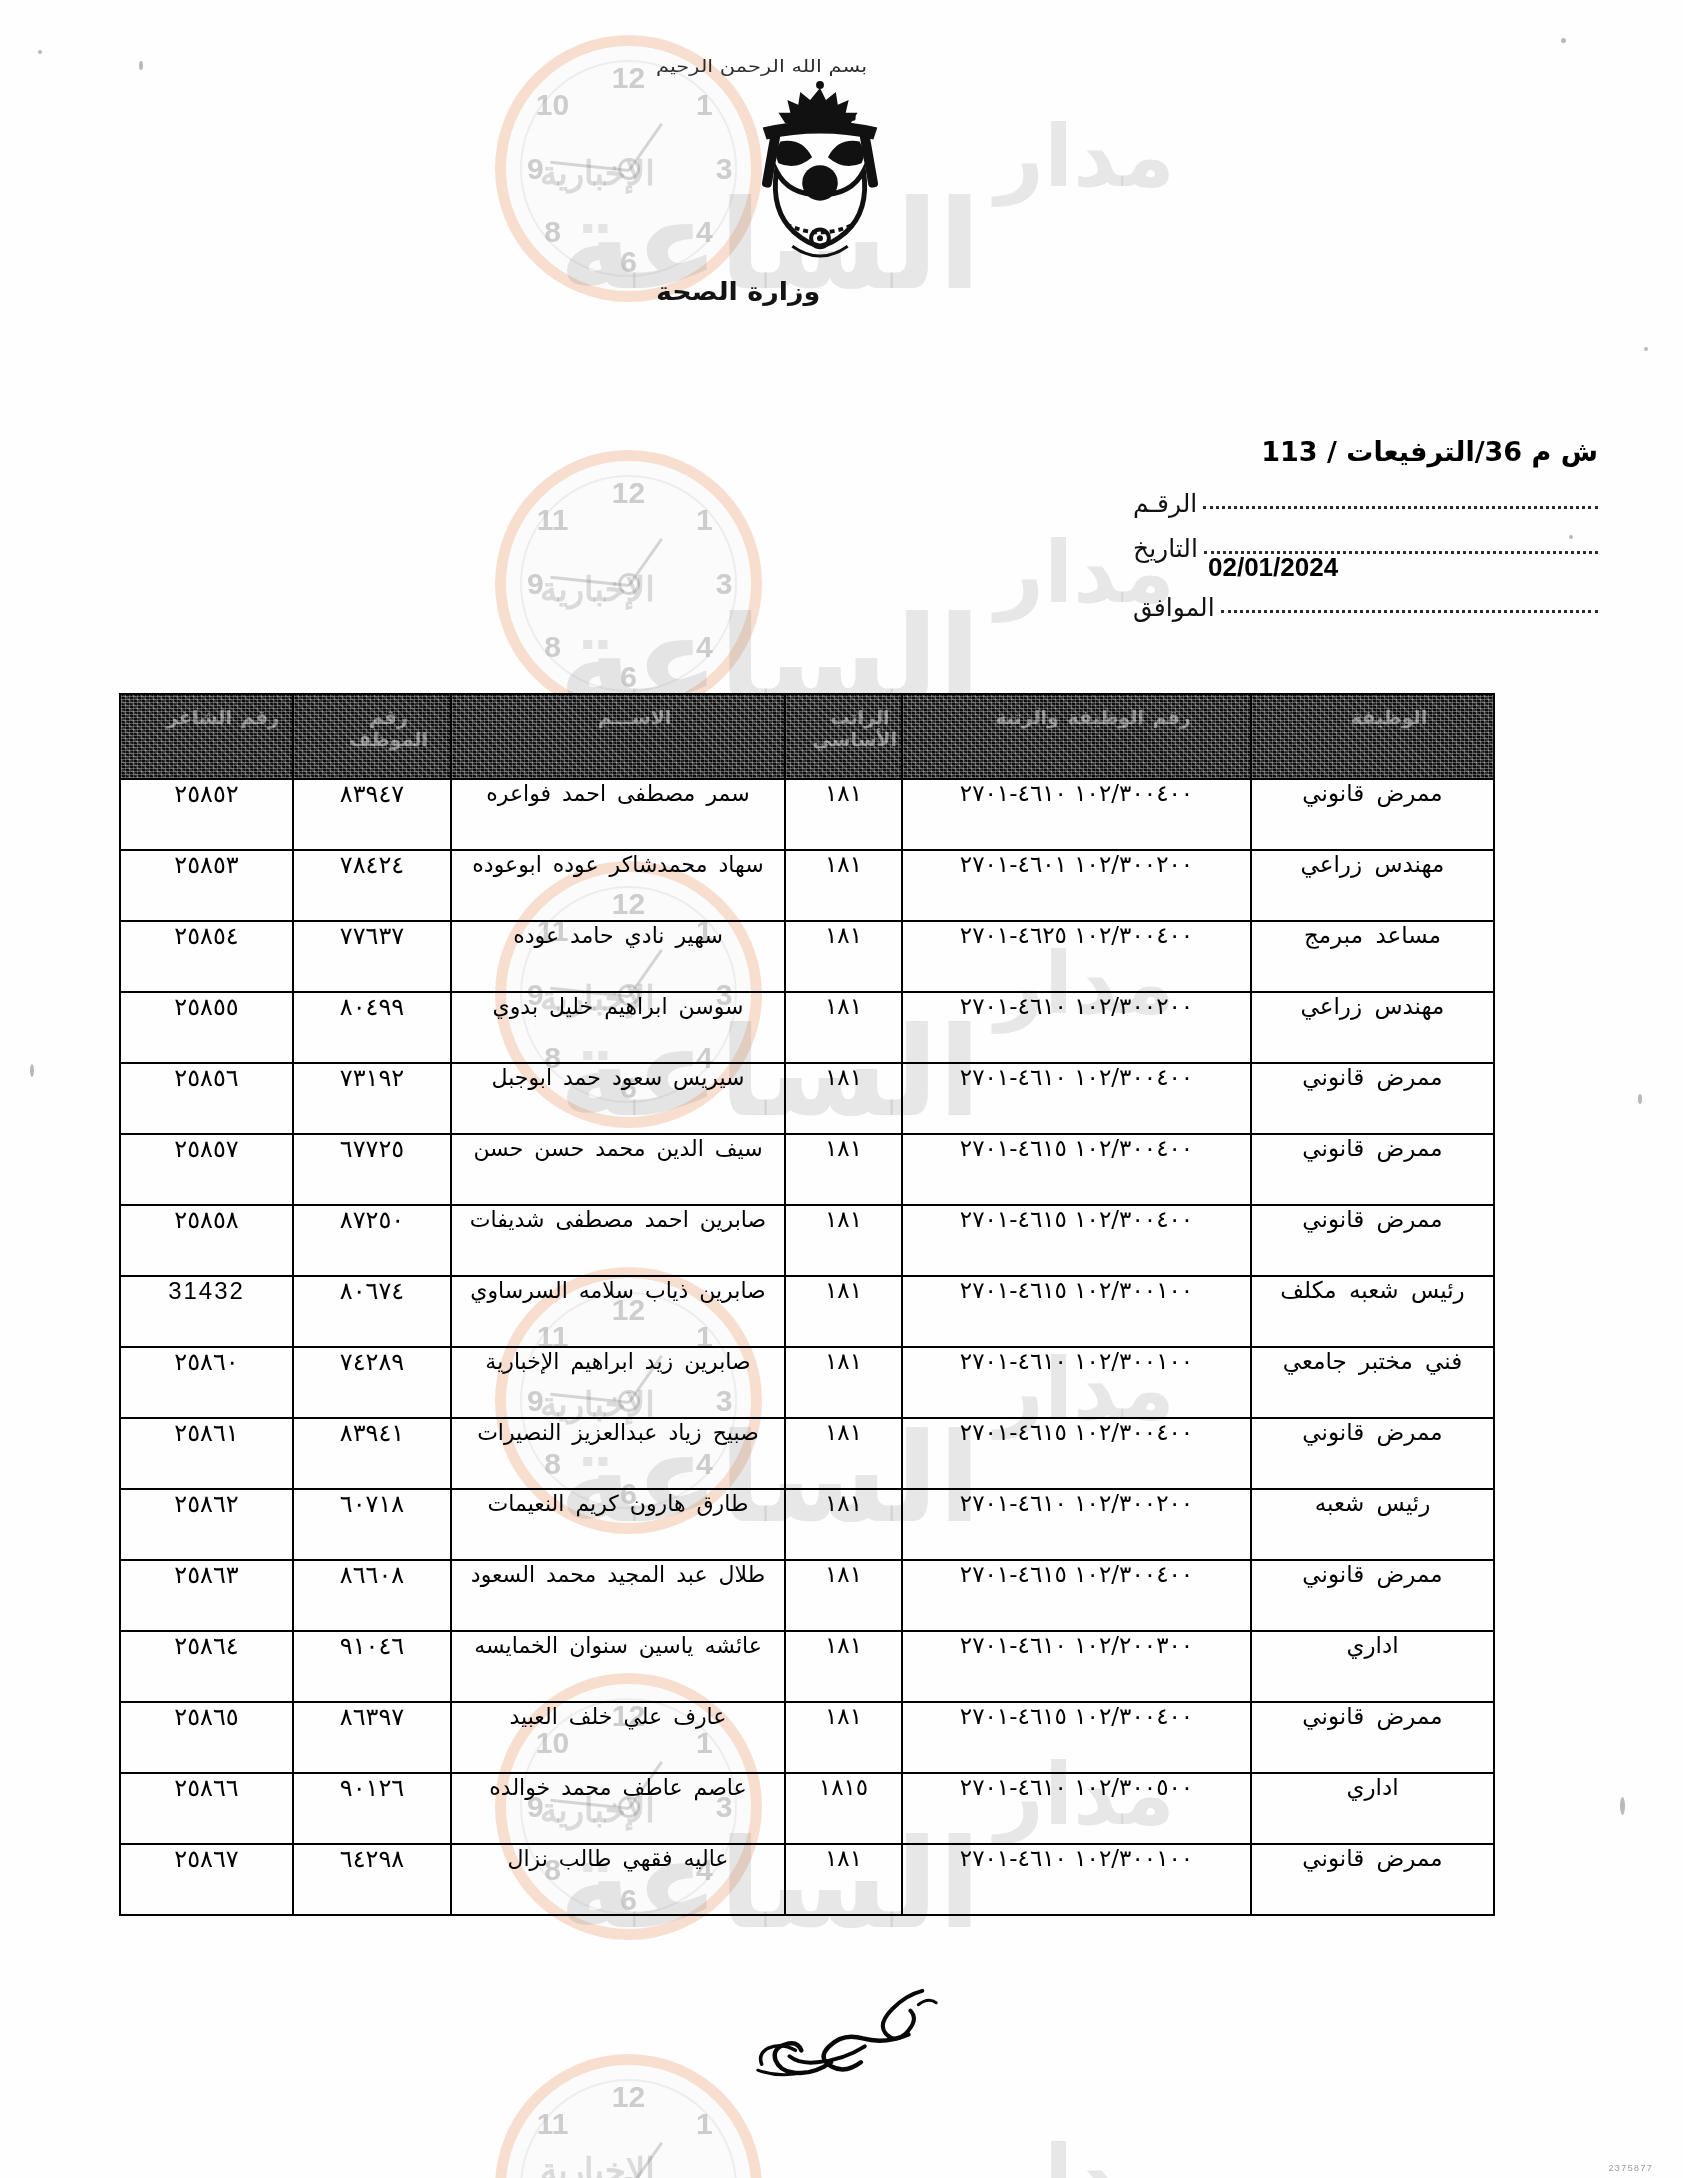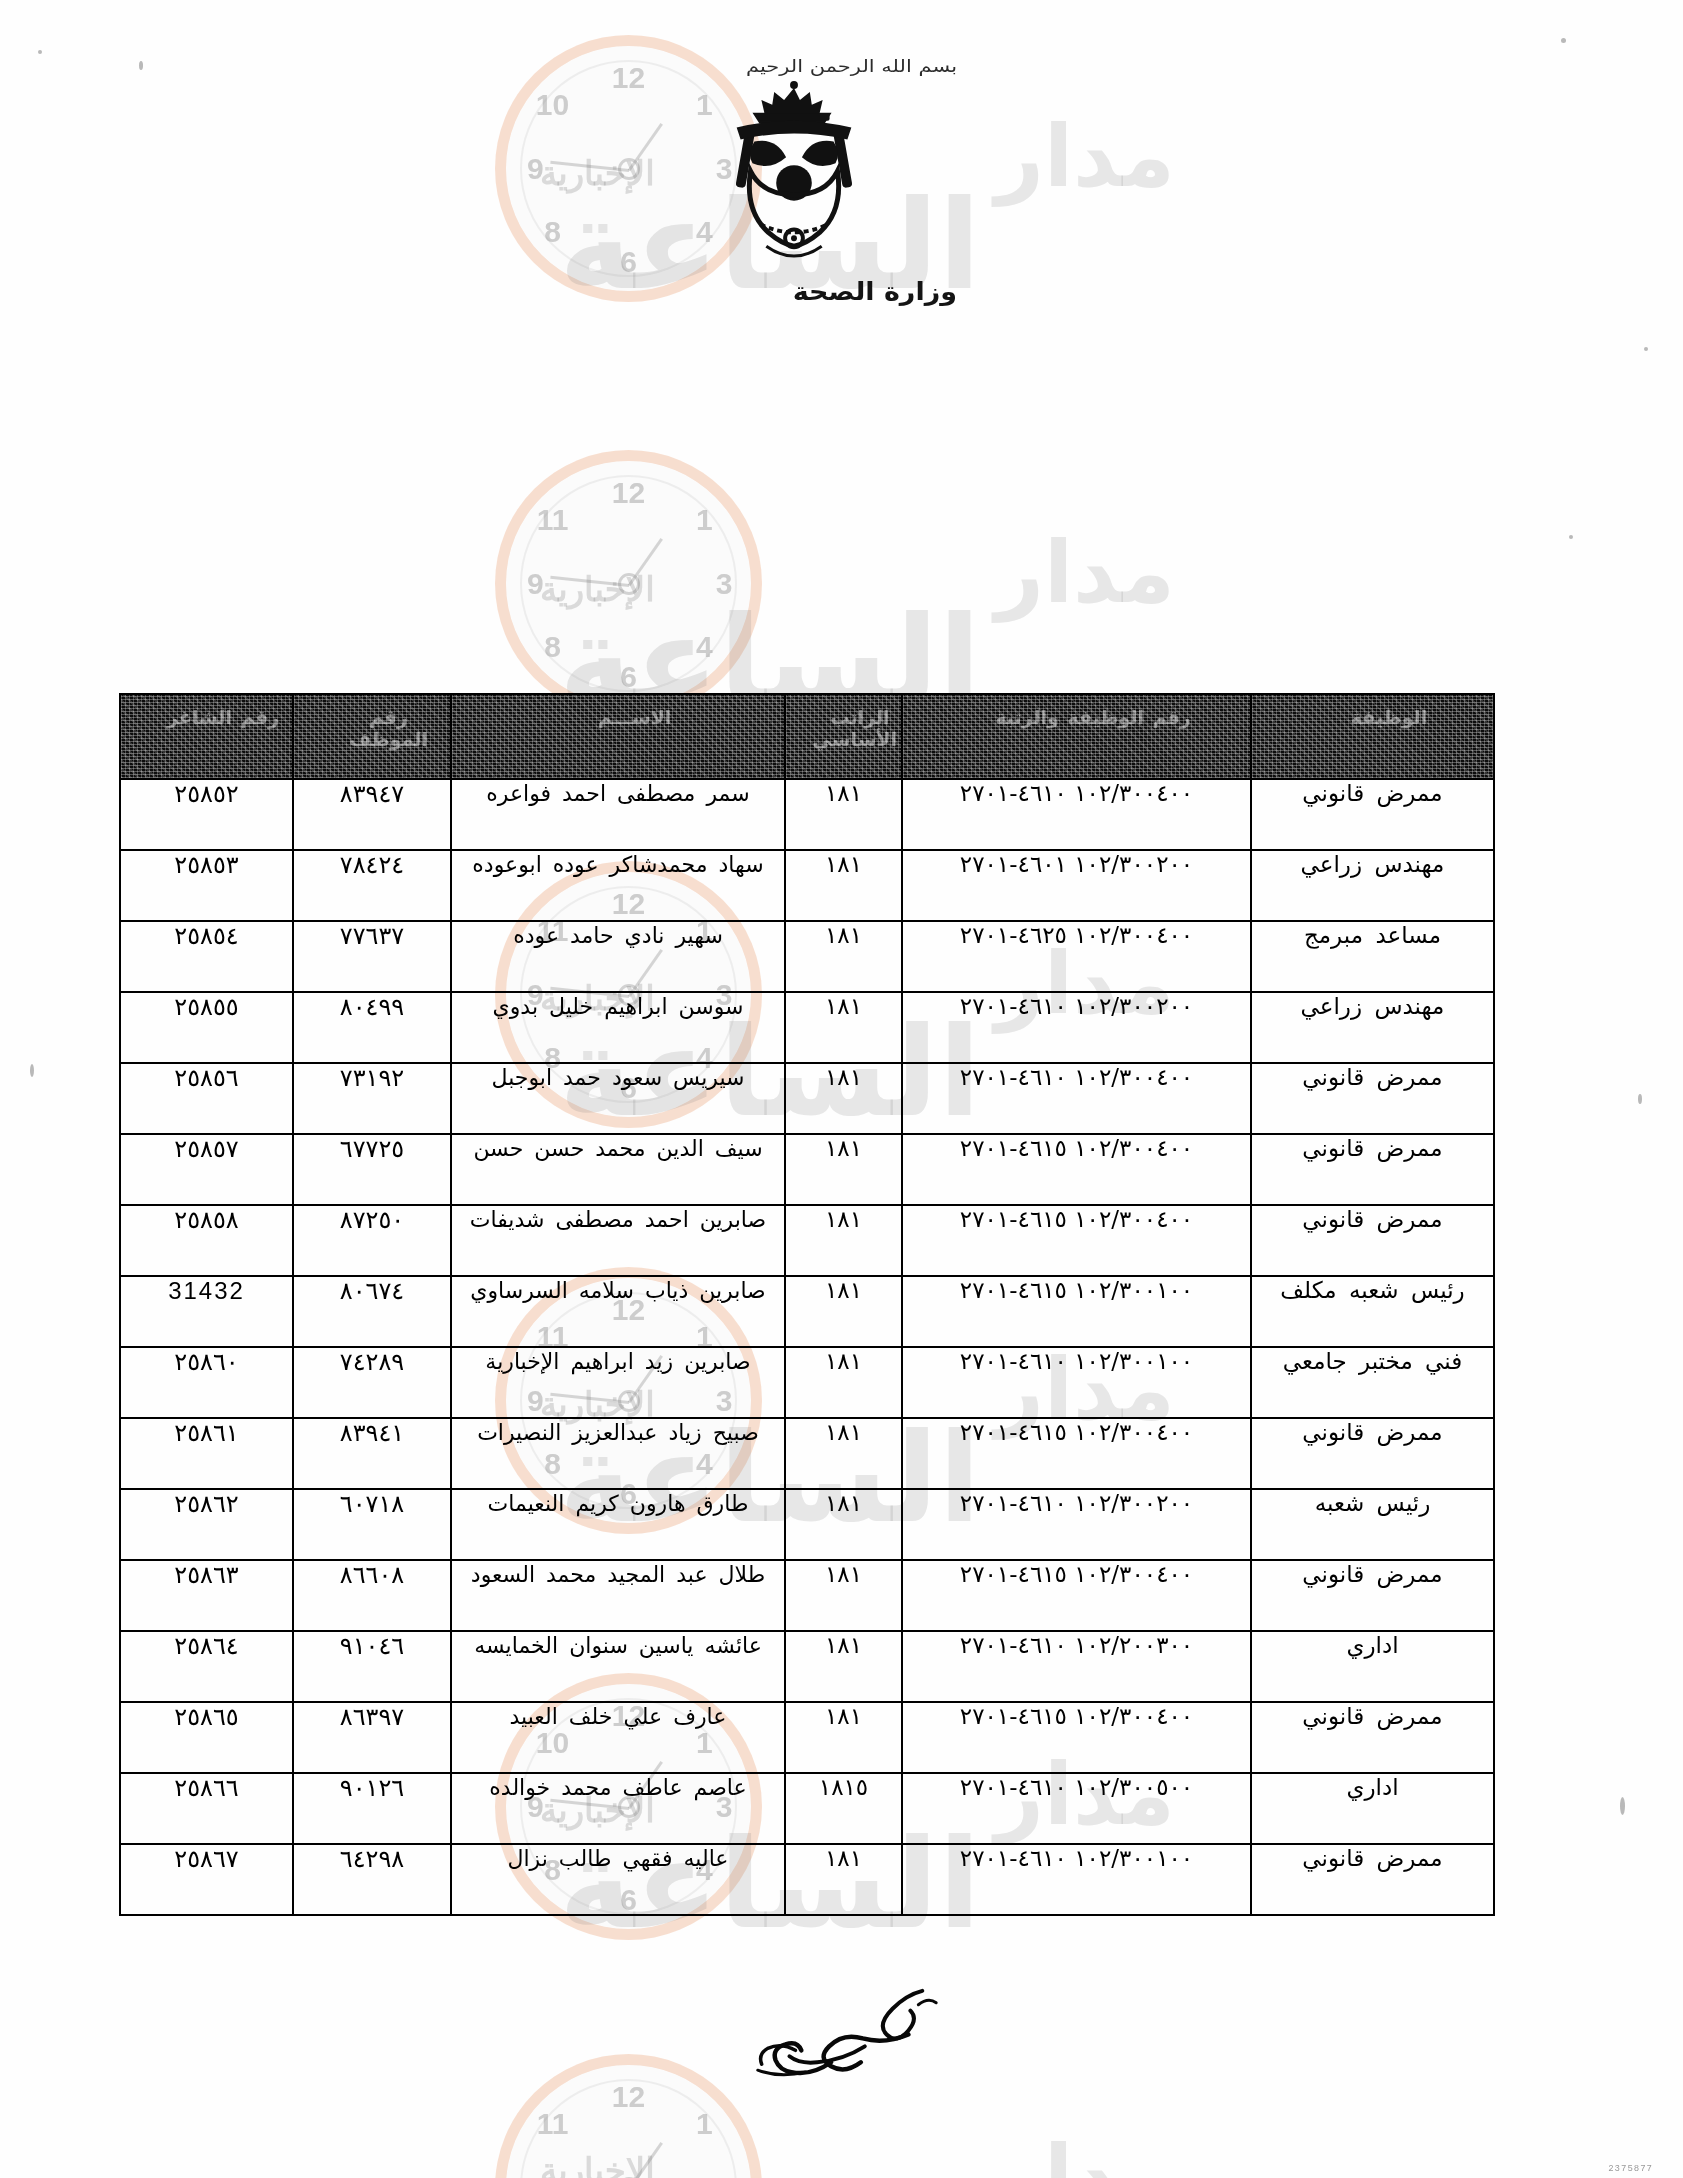--- a/index.html
+++ b/index.html
@@ -81,24 +81,24 @@
   .wm-text-sm {
     color: rgba(120,120,120,0.25);
     font-weight: bold;
     font-family: Liberation Sans, sans-serif;
     white-space: nowrap;
   }
 
   
   .emblem-block {
     position: absolute;
-    left: 630px;
+    left: 656px;
     top: 54px;
     width: 327px;
-    text-align: right;
+    text-align: left;
   }
   .basmala {
     font-size: 21px;
     color: #1a1a1a;
     font-family: "DejaVu Sans", sans-serif;
     letter-spacing: -1px;
     transform: scaleY(0.8);
     opacity: 0.92;
   }
   .crest {
@@ -437,20 +437,39 @@
           <path d="M54 146 q34 16 68 0" fill="none" stroke="#111" stroke-width="4" stroke-dasharray="5 4"></path>
           <circle cx="88" cy="160" r="9" fill="none" stroke="#111" stroke-width="4"></circle>
           <circle cx="88" cy="160" r="3"></circle>
           <path d="M60 168 q28 20 56 0" fill="none" stroke="#111" stroke-width="3"></path>
         </g>
       </svg>
     </div>
     <div class="ministry-name">وزارة الصحة</div>
   </div>
 
+  <div class="meta">
+    <div class="meta-ref">ش م 36/الترفيعات / 113</div>
+
+    <div class="meta-row">
+      <div class="meta-dots"></div>
+      <div class="meta-label">الرقـم</div>
+    </div>
+
+    <div class="meta-row">
+      <div class="meta-dots"></div>
+      <div class="meta-label">التاريخ</div>
+      <div class="meta-value">02/01/2024</div>
+    </div>
+
+    <div class="meta-row" style="margin-top:14px;">
+      <div class="meta-dots"></div>
+      <div class="meta-label">الموافق</div>
+    </div>
+  </div>
 
   <div class="tbl-wrap">
     <table class="grid">
       <colgroup>
         <col class="w-job">
           <col class="w-code">
           <col class="w-salary">
         <col class="w-name">
           <col class="w-emp">
           <col class="w-seq">

